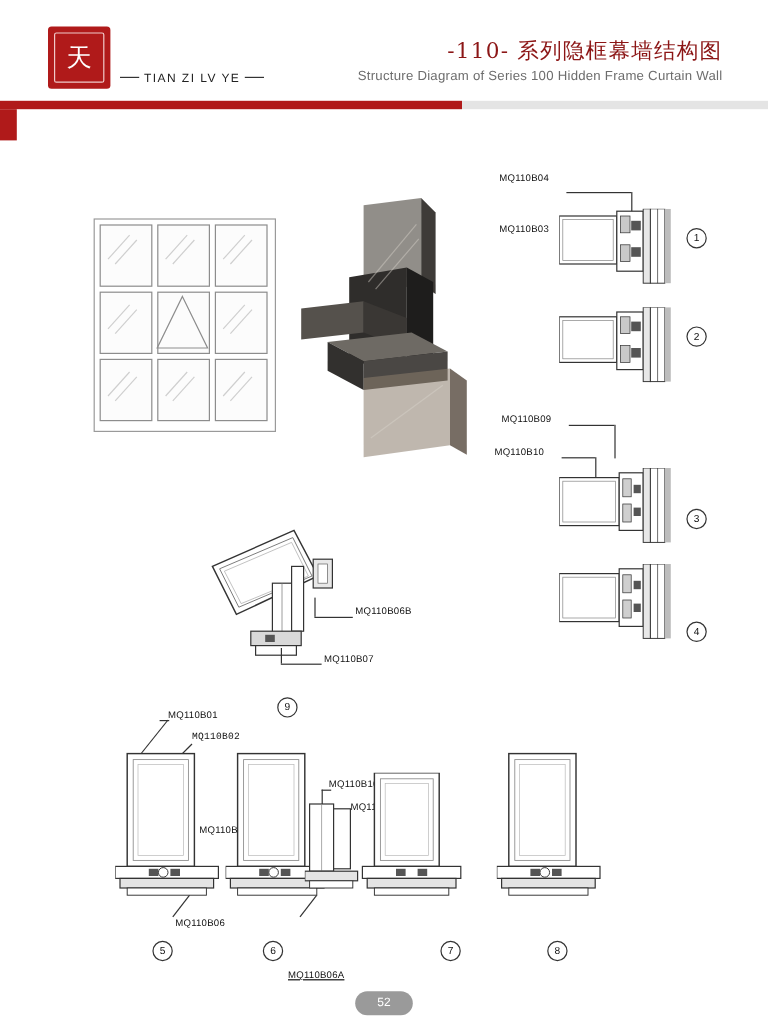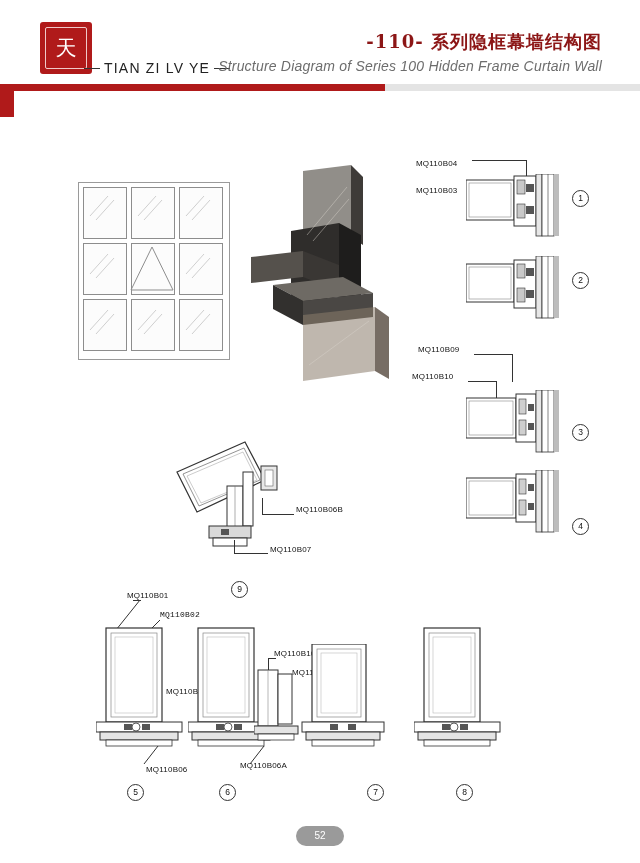--- a/index.html
+++ b/index.html
@@ -9,31 +9,31 @@
   
   #header{position:absolute;left:0;top:0;width:640px;height:100px;}
   #logo-block{position:absolute;left:40px;top:22px;width:230px;height:56px;}
   #logo-seal{position:absolute;left:0;top:0;width:52px;height:52px;background:#b01a1a;
              border-radius:3px;}
   #logo-seal .seal-inner{position:absolute;left:5px;top:5px;right:5px;bottom:5px;
              border:1px solid #f0c9c9;border-radius:2px;display:flex;align-items:center;
              justify-content:center;color:#fff;font-size:21px;font-family:"DejaVu Serif",serif;}
   #logo-cn{position:absolute;left:62px;top:0px;font-size:27px;letter-spacing:3px;
            font-family:"DejaVu Serif",serif;font-weight:bold;color:#111;}
-  #logo-en{position:absolute;left:44px;top:38px;font-size:14px;letter-spacing:1.2px;color:#222;
+  #logo-en{position:absolute;left:60px;top:38px;font-size:10px;letter-spacing:1.2px;color:#222;
            white-space:nowrap;}
   #logo-en .rule{display:inline-block;width:16px;height:1px;background:#333;
            vertical-align:middle;margin:0 4px 2px 0;}
   #logo-en .rule2{display:inline-block;width:16px;height:1px;background:#333;
            vertical-align:middle;margin:0 0 2px 4px;}
 
-  #title-cn{position:absolute;right:38px;top:30px;font-size:18px;font-weight:bold;
+  #title-cn{position:absolute;right:38px;top:30px;font-size:18px;font-weight:normal;
             color:#8c1616;letter-spacing:1px;font-family:"DejaVu Serif",serif;white-space:nowrap;}
-  #title-en{position:absolute;right:38px;top:58px;font-size:14px;color:#6d6d6d;
-            letter-spacing:.2px;white-space:nowrap;font-style:italic;}
+  #title-en{position:absolute;right:38px;top:58px;font-size:11px;color:#6d6d6d;
+            letter-spacing:.2px;white-space:nowrap;}
   #header-rule{position:absolute;left:0;top:84px;width:640px;height:7px;}
   #header-rule .red{position:absolute;left:0;top:0;width:385px;height:7px;background:#b01a1a;}
   #header-rule .gray{position:absolute;left:385px;top:0;width:255px;height:7px;background:#e4e4e4;}
   #header-rule .tail{position:absolute;left:0;top:7px;width:14px;height:26px;background:#b01a1a;}
 
   
   .lbl{position:absolute;font-size:8px;color:#111;white-space:nowrap;letter-spacing:.2px;}
   .leader{position:absolute;background:#333;}
   .hline{height:1px;}
   .vline{width:1px;}
@@ -144,21 +144,21 @@
     <polygon points="132,142 146,152 146,214 132,206" fill="#55493d" opacity="0.8"></polygon>
 
     <g stroke="#d9d4cc" stroke-width="1" opacity="0.45">
       <line x1="64" y1="70" x2="104" y2="22"></line>
       <line x1="70" y1="76" x2="106" y2="34"></line>
       <line x1="66" y1="200" x2="126" y2="156"></line>
     </g>
   </svg>
 </div>
 
-<div class="lbl" style="left:416px;top:159px;text-align:center;">MQ110B04</div>
+<div class="lbl" style="left:416px;top:144px;text-align:center;">MQ110B04</div>
 <div class="leader hline" style="left:472px;top:160px;width:54px;"></div>
 <div class="leader vline" style="left:526px;top:160px;height:22px;"></div>
 
 <div class="lbl" style="left:416px;top:186px;">MQ110B03</div>
 <div class="leader hline" style="left:472px;top:195px;width:38px;"></div>
 <div class="leader vline" style="left:510px;top:195px;height:12px;"></div>
 
 <div class="secgroup" id="sec1" style="left:466px;top:174px;width:110px;height:62px;">
   <svg width="112" height="64">
     <rect x="0" y="6" width="48" height="40" fill="#fff" stroke="#333" stroke-width="1"></rect>
@@ -258,40 +258,40 @@
 <div class="lbl" style="left:296px;top:505px;">MQ110B06B</div>
 <div class="leader hline" style="left:262px;top:514px;width:32px;"></div>
 <div class="leader vline" style="left:262px;top:498px;height:16px;"></div>
 
 <div class="lbl" style="left:270px;top:545px;">MQ110B07</div>
 <div class="leader hline" style="left:234px;top:553px;width:34px;"></div>
 <div class="leader vline" style="left:234px;top:540px;height:13px;"></div>
 
 <div class="circnum" style="left:231px;top:581px;">9</div>
 
-<div class="lbl" style="left:127px;top:591px;text-align:right;">MQ110B01</div>
+<div class="lbl" style="left:140px;top:591px;text-align:right;">MQ110B01</div>
 <div class="leader hline" style="left:133px;top:600px;width:8px;"></div>
 <svg style="position:absolute;left:112px;top:598px;" width="30" height="36">
   <line x1="28" y1="2" x2="4" y2="32" stroke="#333" stroke-width="1"></line>
 </svg>
 
 <div class="lbl" style="left:160px;top:610px;font-family:Liberation Mono, monospace;">MQ110B02</div>
 <svg style="position:absolute;left:128px;top:618px;" width="34" height="32">
   <line x1="32" y1="2" x2="6" y2="28" stroke="#333" stroke-width="1"></line>
 </svg>
 
 <div class="lbl" style="left:166px;top:687px;">MQ110B05</div>
 <div class="leader hline" style="left:204px;top:695px;width:14px;"></div>
 
 <div class="lbl" style="left:146px;top:765px;">MQ110B06</div>
 <svg style="position:absolute;left:140px;top:742px;" width="22" height="24">
   <line x1="4" y1="22" x2="18" y2="4" stroke="#333" stroke-width="1"></line>
 </svg>
 
-<div class="lbl" style="left:240px;top:761px;">MQ110B06A</div>
+<div class="lbl" style="left:240px;top:808px;text-decoration:underline;">MQ110B06A</div>
 <svg style="position:absolute;left:246px;top:742px;" width="22" height="24">
   <line x1="4" y1="22" x2="18" y2="4" stroke="#333" stroke-width="1"></line>
 </svg>
 
 <div class="lbl" style="left:274px;top:649px;">MQ110B10</div>
 <div class="leader hline" style="left:268px;top:658px;width:8px;"></div>
 <div class="leader vline" style="left:268px;top:658px;height:20px;"></div>
 
 <div class="lbl" style="left:292px;top:668px;">MQ110B09</div>
 <div class="leader hline" style="left:280px;top:677px;width:12px;"></div>

